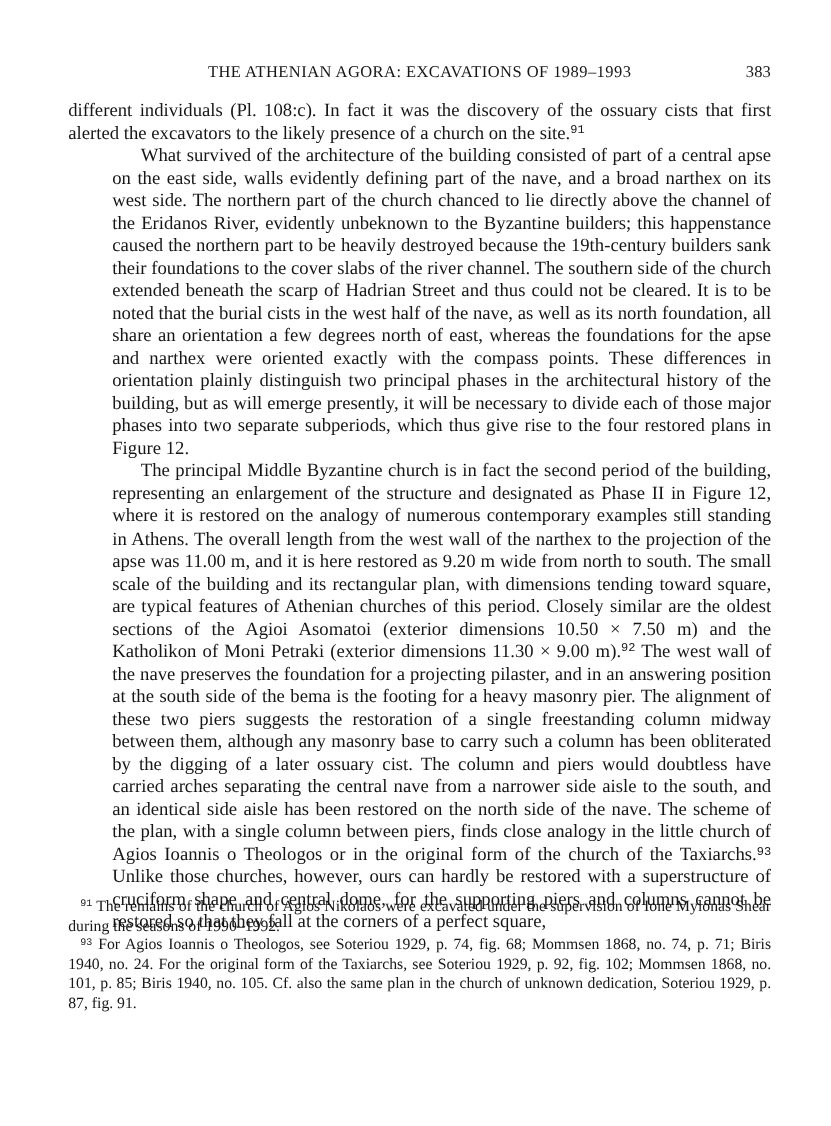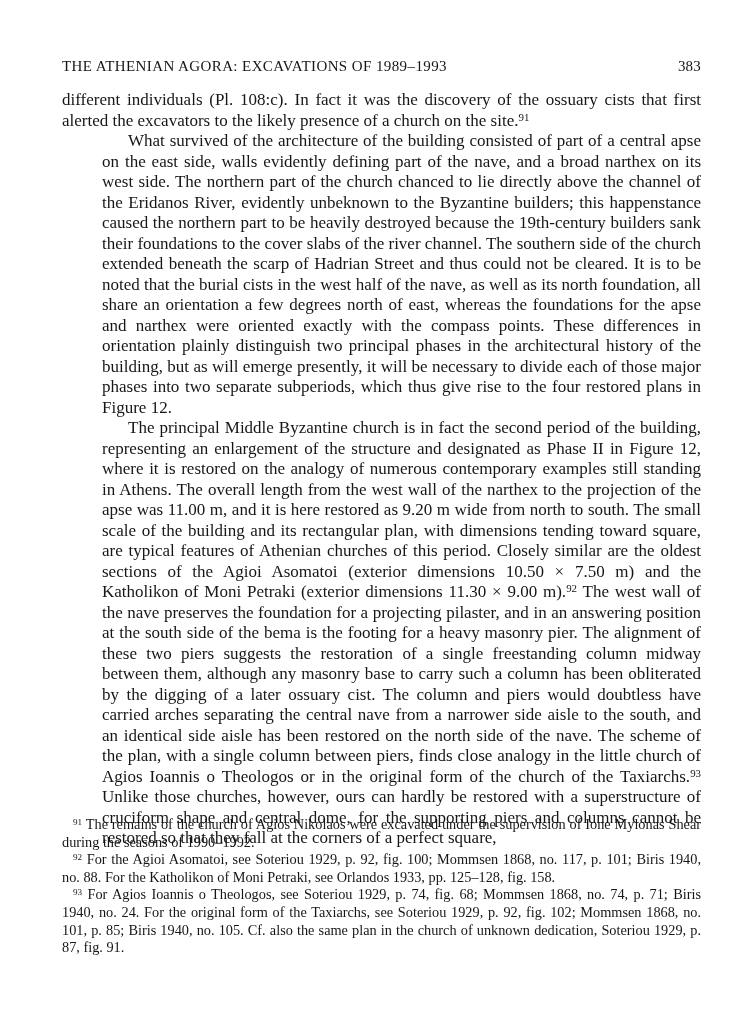--- a/index.html
+++ b/index.html
@@ -15,21 +15,21 @@
     color: #161616;
     overflow: hidden;
   }
   .running-head {
     position: absolute;
     top: 57px; left: 62px; width: 639px;
     font-size: 15px;
     line-height: 18px;
     letter-spacing: 0.4px;
   }
-  .head-title { text-align: left; }
+  .head-title { text-align: center; }
   .page-number {
     position: absolute;
     top: 0; right: 0;
     letter-spacing: 0.2px;
   }
   .text-block {
     position: absolute;
     top: 90px; left: 62px; width: 639px;
   }
   .para {
@@ -39,20 +39,21 @@
     text-align: justify;
     hyphens: none;
   }
   .para.indent { text-indent: 26px; margin-left: 40px; }
   sup.fnref {
     font-size: 64%;
     line-height: 0;
     vertical-align: baseline;
     position: relative;
     top: -0.45em;
+    font-family: Liberation Mono, monospace;
   }
   .footnotes {
     position: absolute;
     top: 816px; left: 62px; width: 639px;
   }
   .footnote {
     margin: 0;
     font-size: 14.3px;
     line-height: 17.6px;
     text-align: justify;
@@ -71,17 +72,16 @@
   </header>
 
   <main class="text-block" id="body-paragraphs">
       <p class="para">different individuals (Pl. 108:c). In fact it was the discovery of the ossuary cists that first alerted the excavators to the likely presence of a church on the site.<sup class="fnref">91</sup></p>
       <p class="para indent">What survived of the architecture of the building consisted of part of a central apse on the east side, walls evidently defining part of the nave, and a broad narthex on its west side. The northern part of the church chanced to lie directly above the channel of the Eridanos River, evidently unbeknown to the Byzantine builders; this happenstance caused the northern part to be heavily destroyed because the 19th-century builders sank their foundations to the cover slabs of the river channel. The southern side of the church extended beneath the scarp of Hadrian Street and thus could not be cleared. It is to be noted that the burial cists in the west half of the nave, as well as its north foundation, all share an orientation a few degrees north of east, whereas the foundations for the apse and narthex were oriented exactly with the compass points. These differences in orientation plainly distinguish two principal phases in the architectural history of the building, but as will emerge presently, it will be necessary to divide each of those major phases into two separate subperiods, which thus give rise to the four restored plans in Figure 12.</p>
       <p class="para indent">The principal Middle Byzantine church is in fact the second period of the building, representing an enlargement of the structure and designated as Phase II in Figure 12, where it is restored on the analogy of numerous contemporary examples still standing in Athens. The overall length from the west wall of the narthex to the projection of the apse was 11.00 m, and it is here restored as 9.20 m wide from north to south. The small scale of the building and its rectangular plan, with dimensions tending toward square, are typical features of Athenian churches of this period. Closely similar are the oldest sections of the Agioi Asomatoi (exterior dimensions 10.50 × 7.50 m) and the Katholikon of Moni Petraki (exterior dimensions 11.30 × 9.00 m).<sup class="fnref">92</sup> The west wall of the nave preserves the foundation for a projecting pilaster, and in an answering position at the south side of the bema is the footing for a heavy masonry pier. The alignment of these two piers suggests the restoration of a single freestanding column midway between them, although any masonry base to carry such a column has been obliterated by the digging of a later ossuary cist. The column and piers would doubtless have carried arches separating the central nave from a narrower side aisle to the south, and an identical side aisle has been restored on the north side of the nave. The scheme of the plan, with a single column between piers, finds close analogy in the little church of Agios Ioannis o Theologos or in the original form of the church of the Taxiarchs.<sup class="fnref">93</sup> Unlike those churches, however, ours can hardly be restored with a superstructure of cruciform shape and central dome, for the supporting piers and columns cannot be restored so that they fall at the corners of a perfect square,</p>
     </main>
 
   <footer class="footnotes" id="footnotes">
       <p class="footnote"><sup class="fnref">91</sup> The remains of the church of Agios Nikolaos were excavated under the supervision of Ione Mylonas Shear during the seasons of 1990–1992.</p>
-      <p class="footnote"><sup class="fnref">92</sup> For the Agioi Asomatoi, see Soteriou 1929, p. 92, fig. 100; Mommsen 1868, no. 117, p. 101; Biris 1940, no. 88. For the Katholikon of Moni Petraki, see Orlandos 1933, pp. 125–128, fig. 158.</p>
       <p class="footnote"><sup class="fnref">93</sup> For Agios Ioannis o Theologos, see Soteriou 1929, p. 74, fig. 68; Mommsen 1868, no. 74, p. 71; Biris 1940, no. 24. For the original form of the Taxiarchs, see Soteriou 1929, p. 92, fig. 102; Mommsen 1868, no. 101, p. 85; Biris 1940, no. 105. Cf. also the same plan in the church of unknown dedication, Soteriou 1929, p. 87, fig. 91.</p>
     </footer>
 
 </div>
 
 </body></html>

